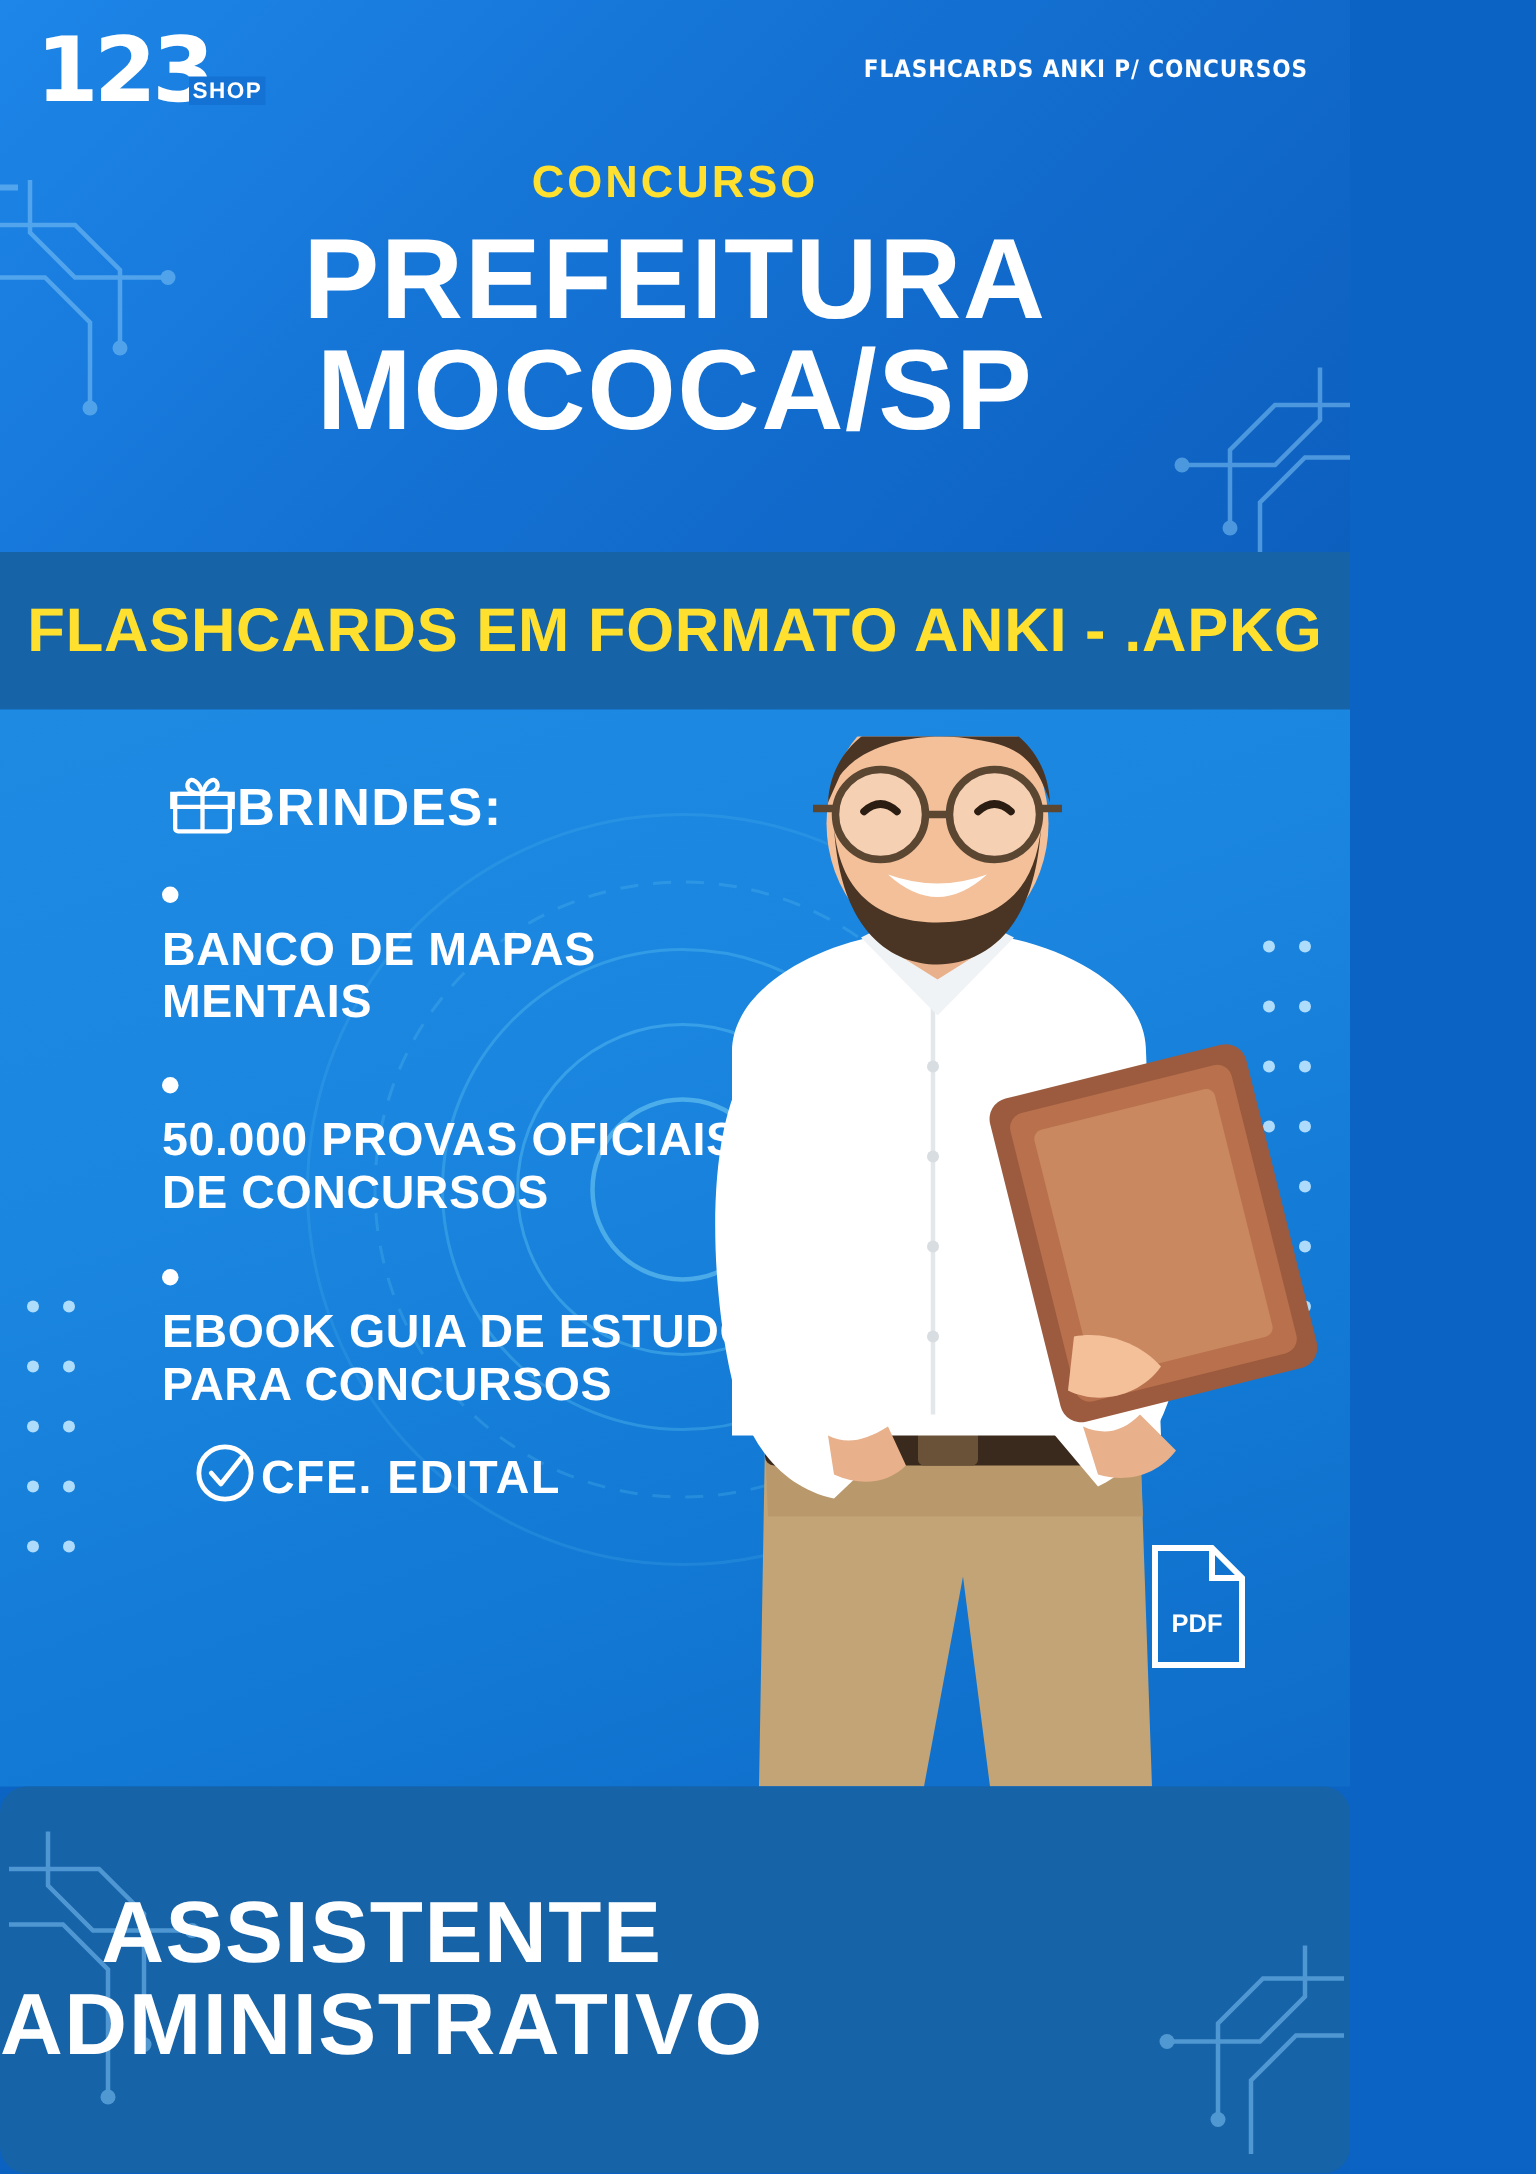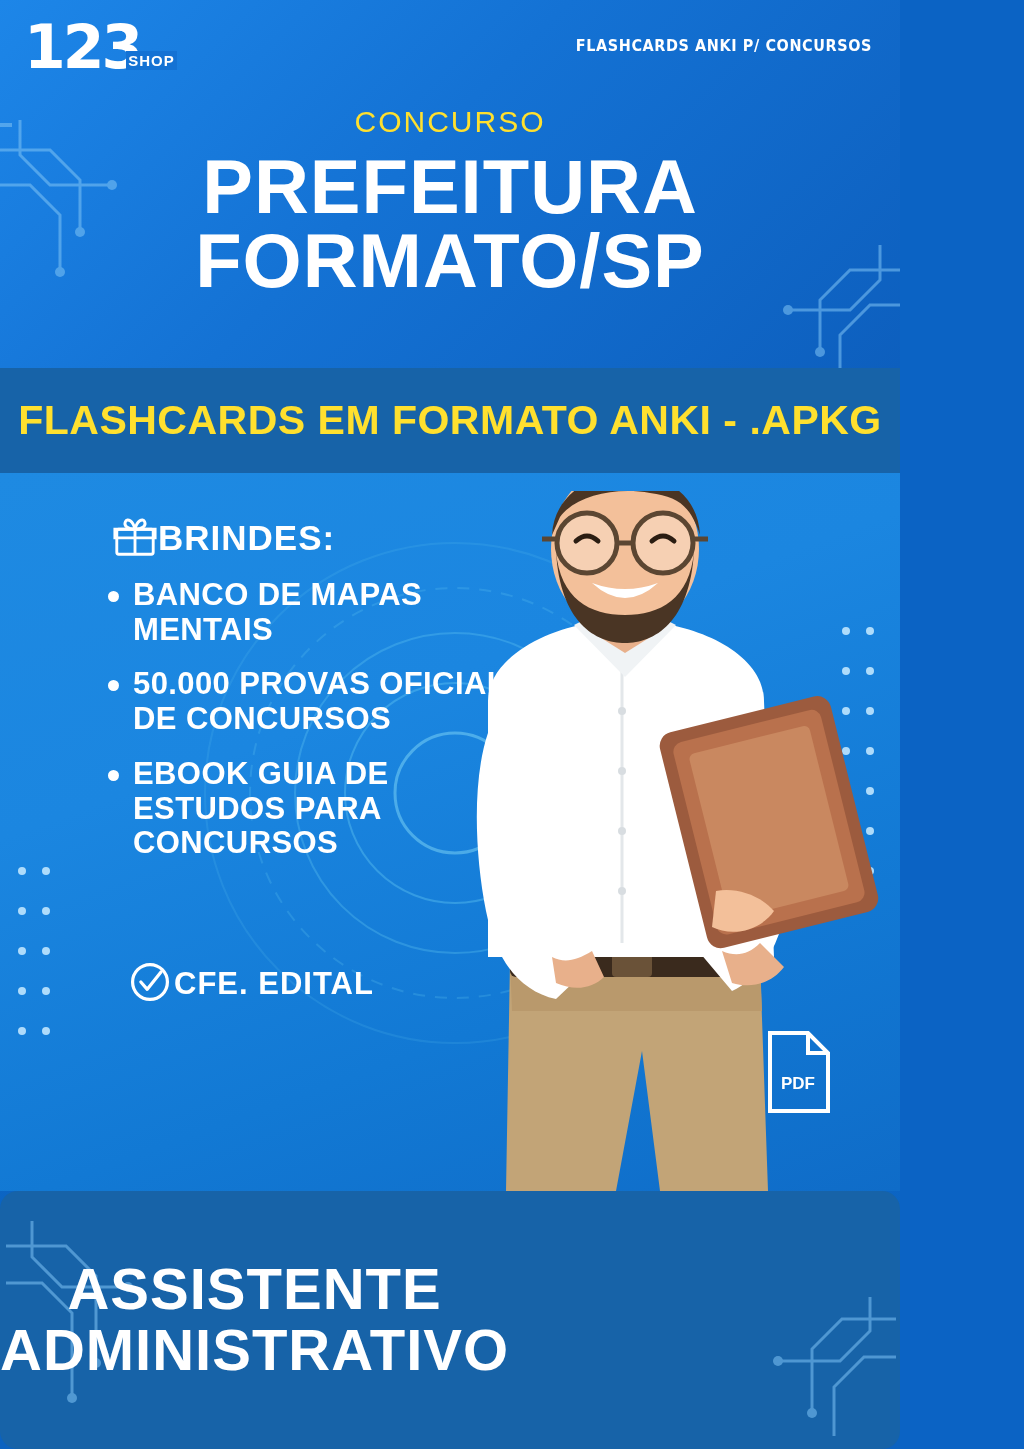--- a/index.html
+++ b/index.html
@@ -41,21 +41,21 @@
   .top-right-label {
     position: absolute; right: 28px; top: 36px;
     color: #ffffff; font-size: 16px; font-weight: bold;
     letter-spacing: 0.6px;
     font-family: "DejaVu Sans Condensed", "Liberation Sans", sans-serif;
     z-index: 5;
   }
   .kicker {
     position: absolute; top: 105px; left: 0; right: 0;
     text-align: center;
-    color: #ffe02e; font-size: 30px; font-weight: normal;
+    color: #ffe02e; font-size: 30px; font-weight: bold;
     letter-spacing: 2px;
     z-index: 5;
   }
   .title {
     position: absolute; top: 150px; left: 0; right: 0;
     text-align: center;
     color: #ffffff; font-size: 76px; font-weight: bold;
     line-height: 0.98; letter-spacing: 1px;
     z-index: 5;
   }
@@ -97,20 +97,21 @@
   .brindes-head .txt {
     color: #ffffff; font-size: 35px; font-weight: bold; letter-spacing: 1px;
   }
   .bullets {
     position: absolute; left: 108px; top: 105px; width: 430px;
     z-index: 6;
   }
   .bullet {
     display: flex; align-items: flex-start; gap: 14px;
     margin-bottom: 20px;
+    flex-direction: column;
   }
   .bullet .dot {
     width: 11px; height: 11px; border-radius: 50%;
     background: #ffffff; margin-top: 13px; flex: 0 0 auto;
   }
   .bullet .btxt {
     color: #ffffff; font-size: 31px; font-weight: bold;
     line-height: 1.12; letter-spacing: 0.4px;
   }
 
@@ -183,21 +184,21 @@
       <span class="logo-num">123</span>
       <span class="logo-shop">SHOP</span>
     </div>
 
     <div class="top-right-label">FLASHCARDS ANKI P/ CONCURSOS</div>
 
     <div class="kicker">CONCURSO</div>
 
     <div class="title">
       <span class="l1">PREFEITURA</span>
-      <span class="l2">FORMATO/SP</span>
+      <span class="l2">MOCOCA/SP</span>
     </div>
   </div>
 
   <div class="band">
     <div class="band-text">FLASHCARDS EM FORMATO ANKI - .APKG</div>
   </div>
 
   <div class="middle">
 
     <div class="rings">

